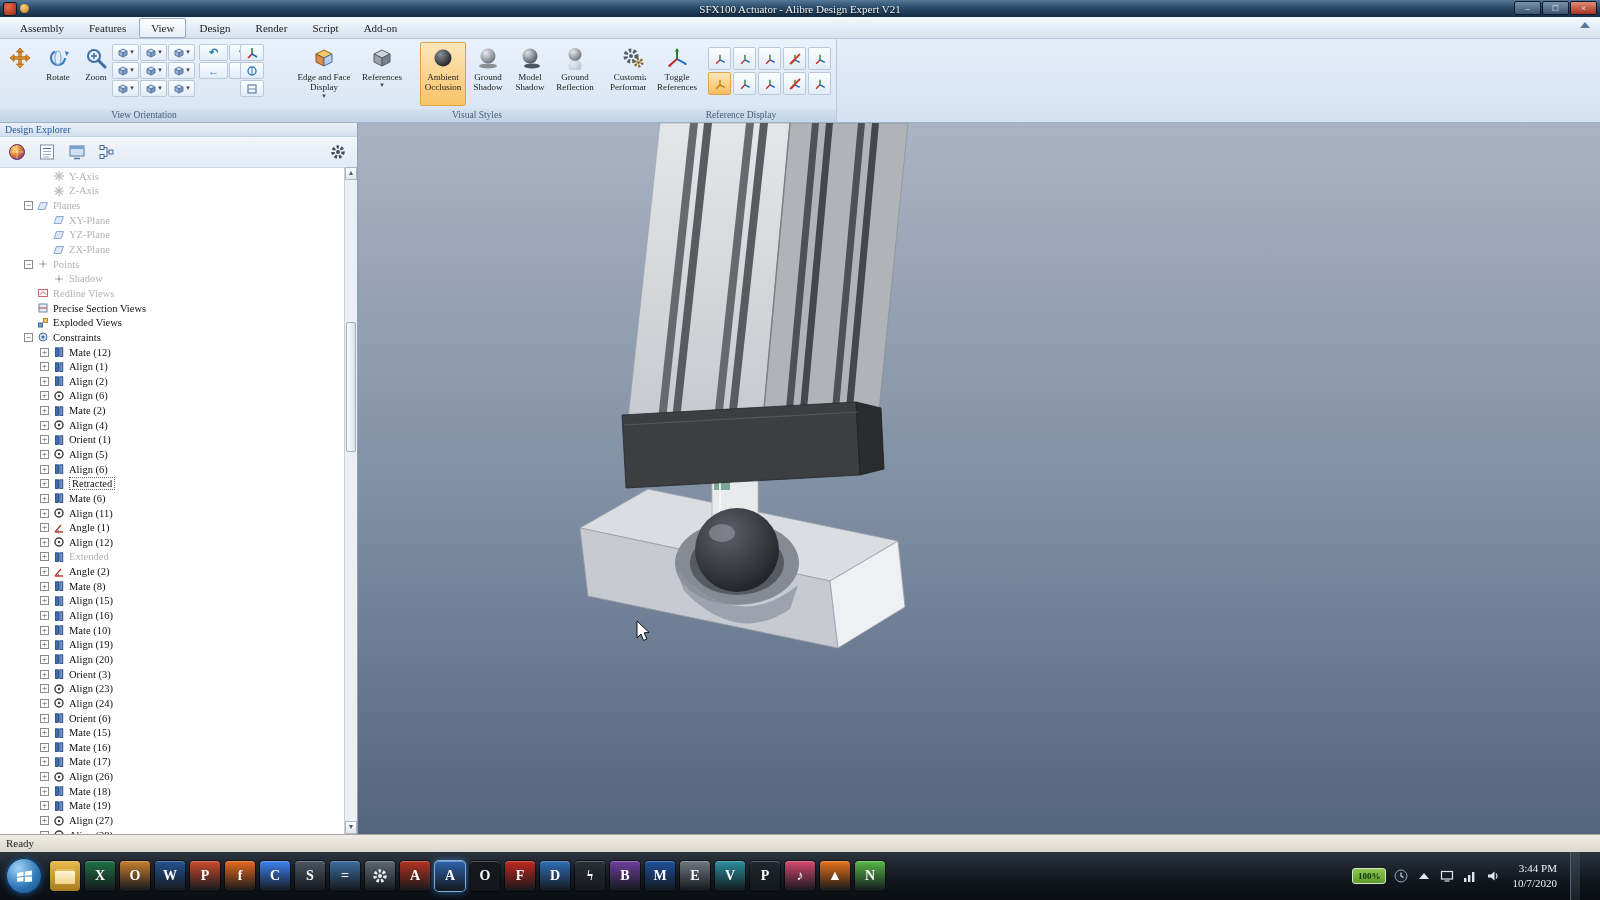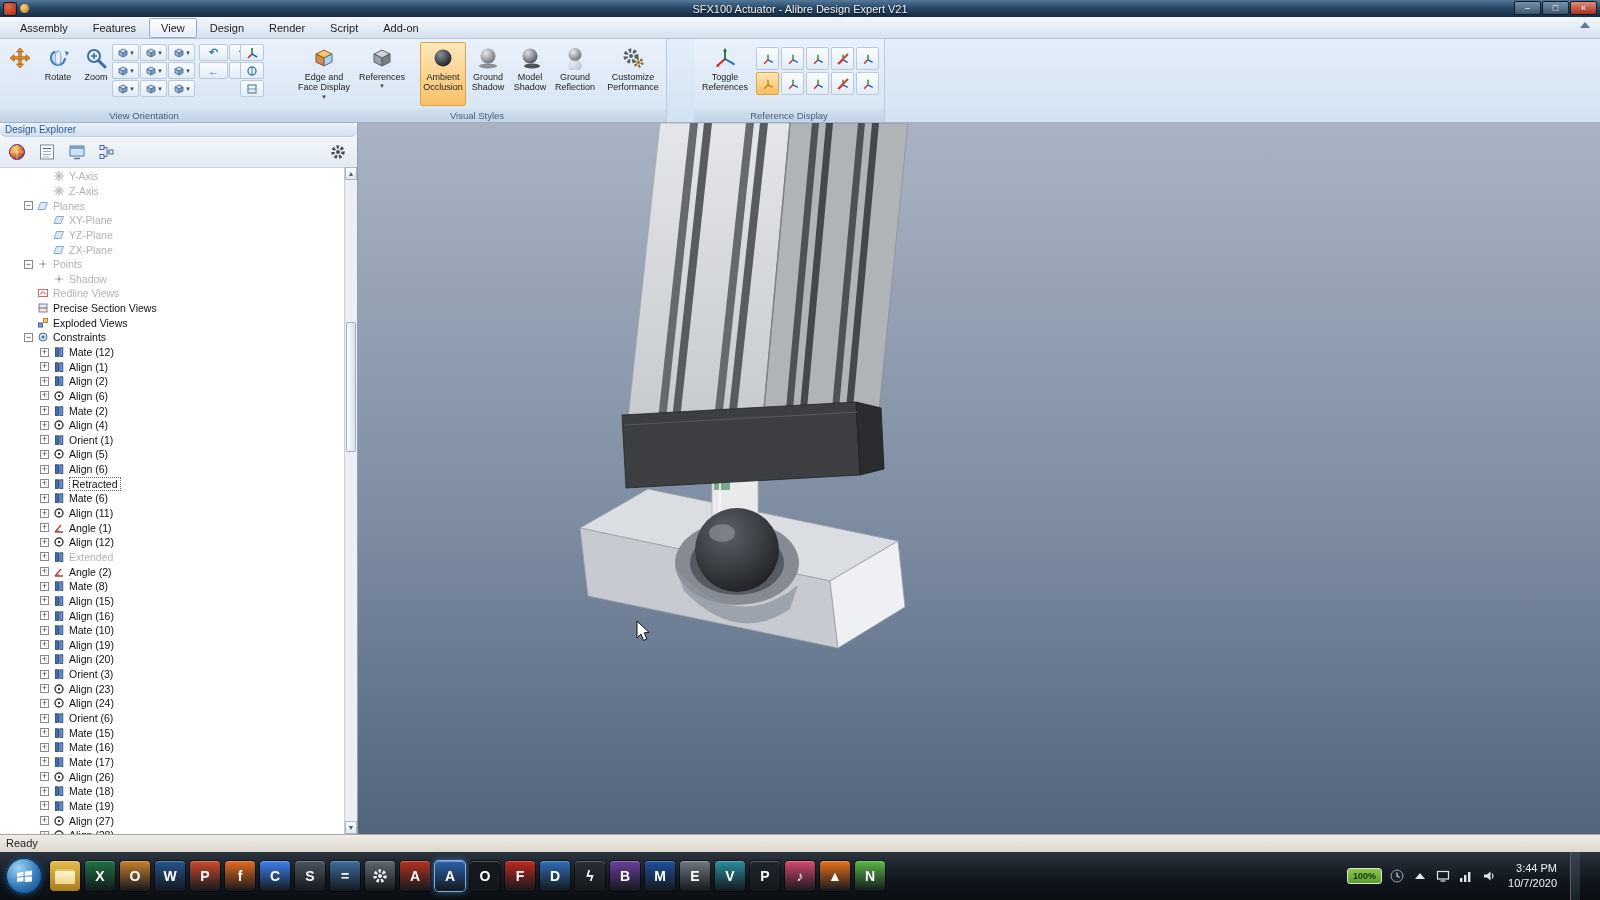--- a/index.html
+++ b/index.html
@@ -1,17 +1,17 @@
 <!DOCTYPE html>
 <html><head>
 <meta charset="utf-8">
 <style>
   html,body{margin:0;padding:0;background:#000;}
   .screen{position:relative;width:1600px;height:900px;overflow:hidden;
-    font-family:Liberation Sans, sans-serif;background:#dce8f5;user-select:none;}
+    font-family:Liberation Serif, serif;background:#dce8f5;user-select:none;}
 
   
   .titlebar{position:absolute;left:0;top:0;right:0;height:17px;
     background:linear-gradient(#55789a,#2a4a68 45%,#142c44);display:flex;align-items:center;}
   .app-icon{width:12px;height:12px;margin:0 4px;border-radius:2px;
     background:radial-gradient(circle at 35% 30%,#e86a4a,#9e2718);box-shadow:0 0 0 1px #0a1a28;}
   .qat-dot{width:9px;height:9px;margin-right:3px;border-radius:50%;
     background:radial-gradient(circle at 35% 30%,#ffd27a,#c07818);}
   .title-text{position:absolute;left:50%;transform:translateX(-50%);
     color:#eef4fa;font-size:11px;text-shadow:0 1px 2px #000;white-space:nowrap;}
@@ -54,21 +54,21 @@
   .vo-nav .sbtn{font-size:11px;color:#2e7fb5;font-weight:bold;}
   .vo-stack{position:absolute;left:240px;top:5px;width:24px;display:grid;grid-auto-rows:17px;gap:1px;}
   .ref-grid{position:absolute;left:62px;top:8px;width:126px;display:grid;
     grid-template-columns:repeat(5,23px);grid-auto-rows:23px;gap:2px;}
   .ref-grid .sbtn.hl2{background:linear-gradient(#fde7bb,#f6bd5e);border-color:#dfa346;}
 
   
   .explorer{position:absolute;left:0;top:123px;width:358px;bottom:66px;background:#fff;
     border-right:1px solid #8fa0b2;box-sizing:border-box;}
   .exp-header{height:13px;background:linear-gradient(#eaf1f9,#d2dfee);font-size:10px;
-    color:#2a5a9a;padding:0 5px;line-height:13px;border-bottom:1px solid #c2d0e0;border-radius:6px;}
+    color:#2a5a9a;padding:0 5px;line-height:13px;border-bottom:1px solid #c2d0e0;}
   .exp-toolbar{height:30px;background:linear-gradient(#f2f6fb,#e3ebf4);border-bottom:1px solid #ccd6e2;
     display:flex;align-items:center;padding:0 8px;gap:12px;position:relative;}
   .exp-tool{width:18px;height:18px;}
   .exp-tool svg{width:100%;height:100%;}
   .exp-gear{position:absolute;right:10px;top:6px;width:18px;height:18px;}
   .tree{position:absolute;left:0;top:44px;right:13px;bottom:0;overflow:hidden;padding-top:2px;}
   .tree-row{display:flex;align-items:center;height:14.65px;white-space:nowrap;font-size:10.5px;color:#111;}
   .tree-row.gray{color:#b2b2b2;}
   .exp-box{width:9px;height:9px;border:1px solid #8a8a8a;background:#fff;font-size:9px;line-height:7px;
     text-align:center;color:#444;margin-right:4px;flex:0 0 auto;box-sizing:border-box;}
@@ -376,21 +376,21 @@
           <circle cx="10" cy="10" r="2" fill="#5a5f66"></circle>
           <circle cx="17.5" cy="16.5" r="3.5" fill="none" stroke="#8a6a2a" stroke-width="3" stroke-dasharray="2 1.6"></circle>
           <circle cx="17.5" cy="16.5" r="1.4" fill="#8a6a2a"></circle>
             </svg>
         </span>
         <span>Customize Performance</span>
       </div>
       <div class="glabel">Visual Styles</div>
     </div>
 
-    <div class="rgroup" style="left:694px;width:190px;">
+    <div class="rgroup" style="left:646px;width:190px;">
       <div class="rbtn" style="left:6px;width:50px;">
         <span class="ric">
           <svg viewBox="0 0 24 24">
               <g stroke-width="2">
                 <line x1="12" y1="13" x2="12" y2="3" stroke="#2e7d32"></line>
           <line x1="12" y1="13" x2="4" y2="20" stroke="#c62828"></line>
                 <line x1="12" y1="13" x2="21" y2="18" stroke="#1565c0"></line>
               </g>
           <path d="M12 2l-2.2 3.4h4.4z" fill="#2e7d32"></path>
               <path d="M3.2 20.8l3.4-.4-2-2.4z" fill="#c62828"></path>

